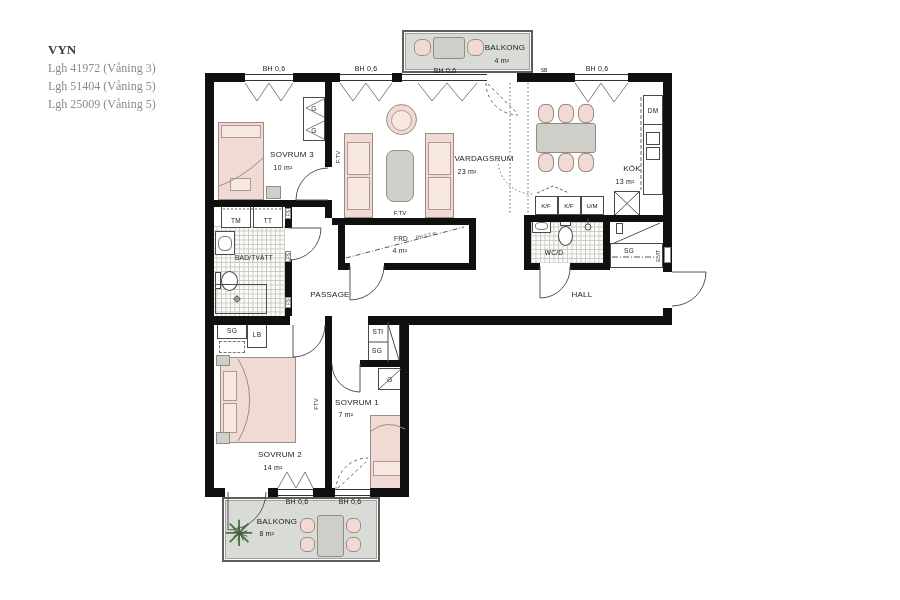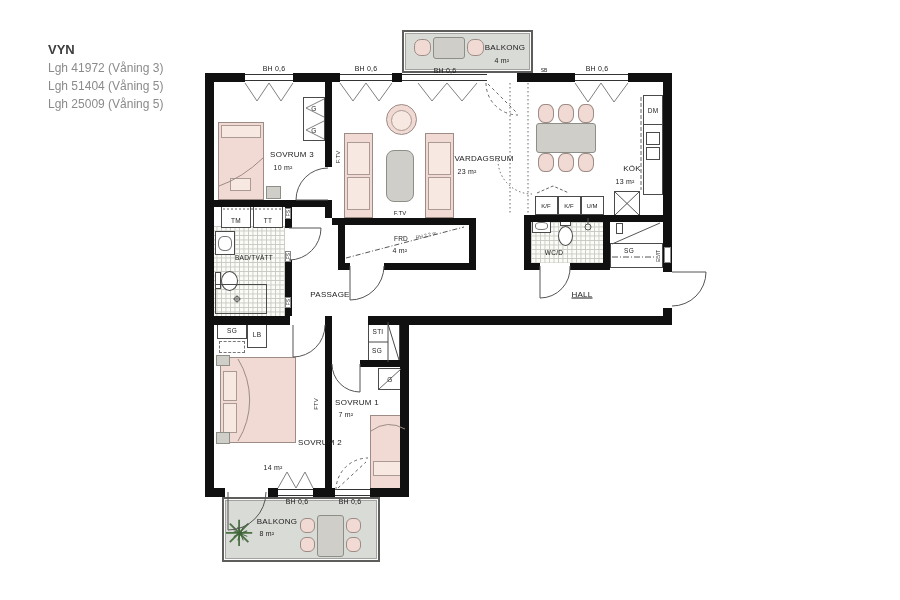--- a/index.html
+++ b/index.html
@@ -6,21 +6,21 @@
   #stage{position:relative;width:900px;height:600px;background:#fff;overflow:hidden;
          font-family:"Liberation Sans",sans-serif;}
   .wall{position:absolute;background:#101010;}
   .win{position:absolute;height:7px;background:#fff;border-top:1.3px solid #333;border-bottom:1.3px solid #333;box-sizing:border-box;}
   .lbl{position:absolute;white-space:nowrap;transform:translate(-50%,-50%);
        font-size:8px;letter-spacing:.25px;color:#1b1b1b;}
   .area{font-size:7px;letter-spacing:.2px;}
   .sm{font-size:6.5px;}
   .xs{font-size:5px;letter-spacing:0;}
   .rot{transform:translate(-50%,-50%) rotate(-90deg);}
-  .hdr{position:absolute;font-family:Liberation Sans, sans-serif;white-space:pre;}
+  .hdr{position:absolute;font-family:Liberation Serif, serif;white-space:pre;}
   .furn{position:absolute;background:#f1dad3;border:1px solid #9d8b85;box-sizing:border-box;}
   .soft{position:absolute;background:#f7e8e2;border:1px solid #ab9a94;box-sizing:border-box;}
   .gray{position:absolute;background:#cfcec9;border:1px solid #8e8e89;box-sizing:border-box;}
   .box{position:absolute;background:#fff;border:1px solid #4a4a4a;box-sizing:border-box;}
   .dash{position:absolute;background:transparent;border:1px dashed #777;box-sizing:border-box;}
   .tiles{position:absolute;background-color:#fbfbf8;
     background-image:linear-gradient(#c9c9c3 1px,transparent 1px),
                      linear-gradient(90deg,#c9c9c3 1px,transparent 1px);
     background-size:4.5px 4.5px;}
   .balc{position:absolute;background:#d9dbd7;border:2px solid #5d5d5b;
@@ -238,22 +238,22 @@
   <div class="lbl" style="left:484px;top:158px;">VARDAGSRUM</div>
   <div class="lbl area" style="left:467px;top:171px;">23 m²</div>
   <div class="lbl" style="left:622px;top:168px;padding-left:20px;">KÖK</div>
   <div class="lbl area" style="left:625px;top:181px;">13 m²</div>
   <div class="lbl sm" style="left:254px;top:257px;">BAD/TVÄTT</div>
   <div class="lbl sm" style="left:401px;top:238px;">FRD</div>
   <div class="lbl area" style="left:400px;top:250px;">4 m²</div>
   <div class="lbl xs" style="left:426px;top:235px;transform:translate(-50%,-50%) rotate(-13deg);color:#555;">RH 2,2 m</div>
   <div class="lbl" style="left:330px;top:294px;">PASSAGE</div>
   <div class="lbl sm" style="left:554px;top:252px;">WC/D</div>
-  <div class="lbl" style="left:582px;top:294px;text-decoration:underline;">HALL</div>
-  <div class="lbl" style="left:280px;top:442px;margin-left:40px;">SOVRUM 2</div>
+  <div class="lbl" style="left:582px;top:294px;">HALL</div>
+  <div class="lbl" style="left:280px;top:454px;">SOVRUM 2</div>
   <div class="lbl area" style="left:273px;top:467px;">14 m²</div>
   <div class="lbl" style="left:357px;top:402px;text-align:right;">SOVRUM 1</div>
   <div class="lbl area" style="left:346px;top:414px;">7 m²</div>
   <div class="lbl" style="left:505px;top:47px;">BALKONG</div>
   <div class="lbl area" style="left:502px;top:60px;">4 m²</div>
   <div class="lbl" style="left:277px;top:521px;">BALKONG</div>
   <div class="lbl area" style="left:267px;top:533px;">8 m²</div>
 
   <div class="lbl area" style="left:274px;top:68px;">BH 0,6</div>
   <div class="lbl area" style="left:366px;top:68px;">BH 0,6</div>

